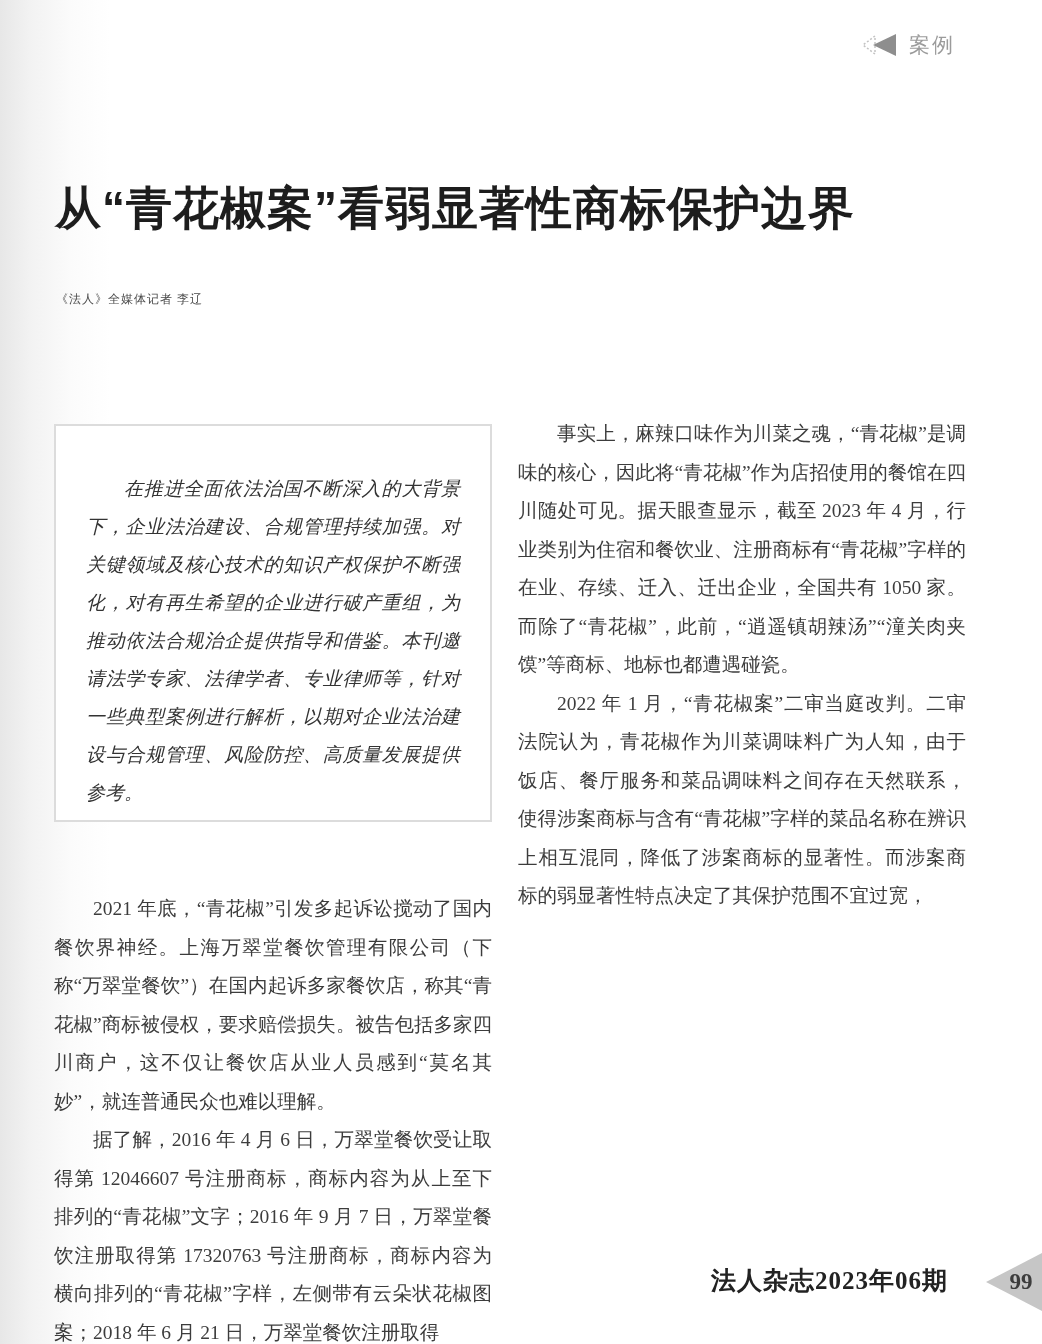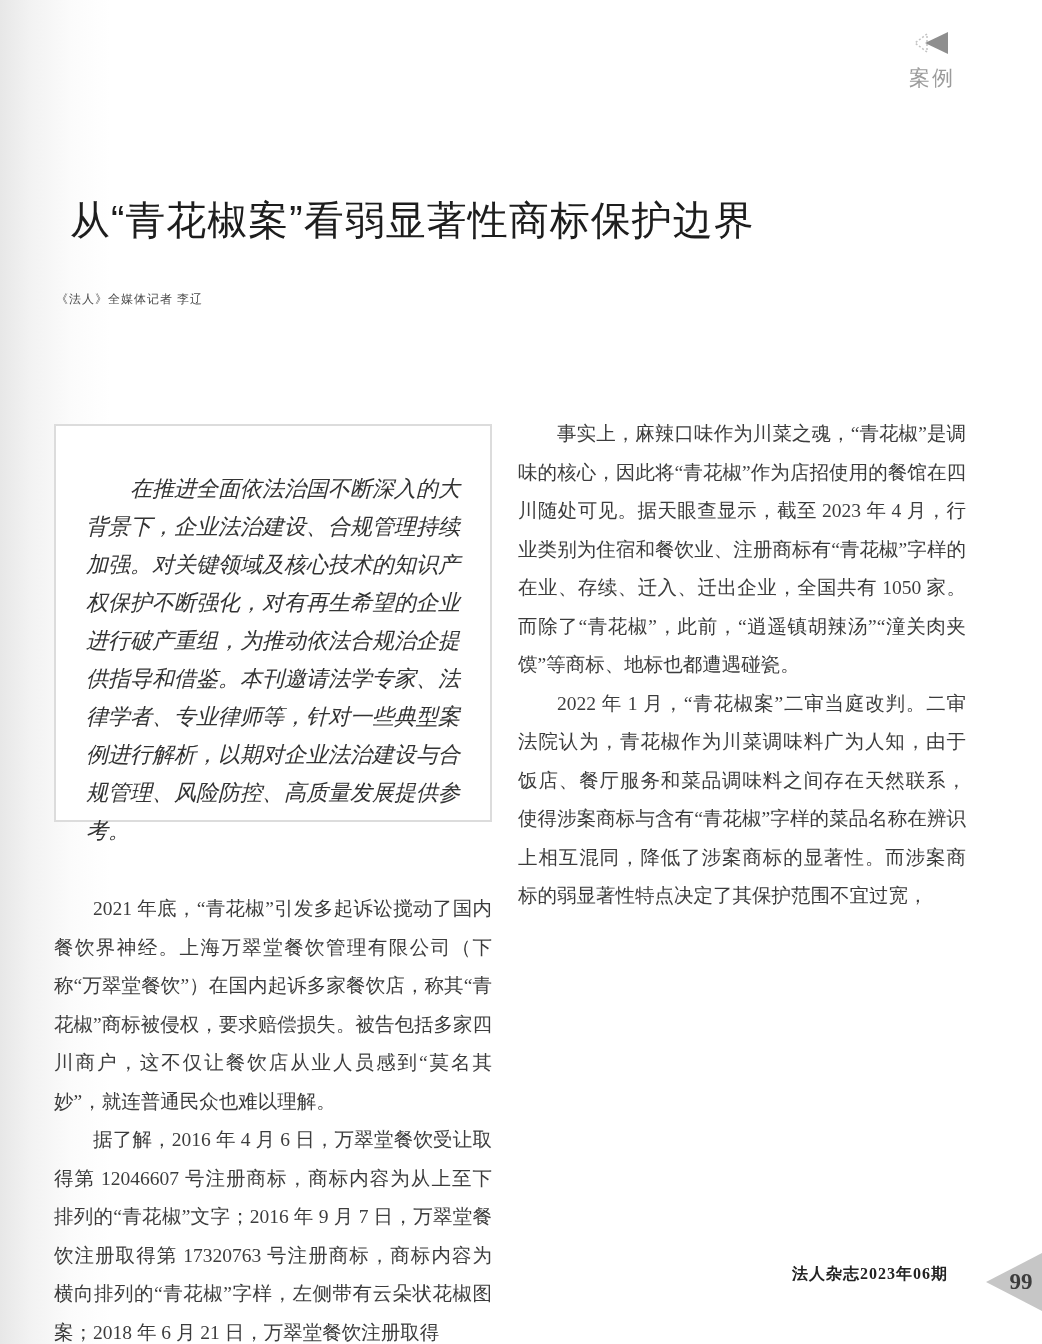--- a/index.html
+++ b/index.html
@@ -8,32 +8,32 @@
     width:1042px;height:1344px;
     overflow:hidden;
     background:
       linear-gradient(90deg, #e7e7e7 0px, #f2f2f2 30px, #fbfbfb 70px, #ffffff 110px);
     font-family:"Liberation Serif", serif;
     color:#3a3a3a;
   }
   
   .category{
     position:absolute; top:31px; right:87px;
-    display:flex; align-items:center; gap:9px;flex-direction:column;
+    display:flex; align-items:center; gap:9px;
   }
   .category .label{
     font-family:"Liberation Sans", sans-serif;
     font-size:21px; color:#9b9b9b; letter-spacing:2px;
   }
   
   .title{
     position:absolute; left:55px; top:180px; width:840px;
     font-family:"Liberation Sans", sans-serif;
-    font-size:40px; line-height:1.25; font-weight:400;
-    letter-spacing:1px; color:#1d1d1d; margin:15px;
+    font-size:46px; line-height:1.25; font-weight:700;
+    letter-spacing:1px; color:#1d1d1d; margin:0;
   }
   .byline{
     position:absolute; left:56px; top:291px;
     font-family:Liberation Serif, serif;
     font-size:12px; color:#4a4a4a; letter-spacing:1px;
   }
   
   .col-left{position:absolute; left:54px; top:424px; width:438px;}
   .col-right{position:absolute; left:518px; top:415px; width:448px;}
   .editor-box{
@@ -42,36 +42,36 @@
     border:2px solid #dcdcdc;
     background:#ffffff;
     padding:44px 30px 0 30px;
   }
   .editor-heading{
     font-family:"Liberation Sans", sans-serif;
     font-size:20px; font-weight:700; color:#222;
     text-indent:2em; margin:0 0 10px 0;
   }
   .editor-body{
-    font-size:22px; line-height:38px; color:#333;
+    font-size:19px; line-height:38px; color:#333;
     font-style:italic;
     text-align:justify; text-indent:2em; margin:0;
   }
   .body-text p{
     font-size:19.5px; line-height:38.5px;
     text-align:justify; text-indent:2em;
     margin:0; color:#3c3c3c;
   }
   .body-text p.no-indent{text-indent:0;}
   .col-left .body-text{margin-top:68px;}
   
   .footer-journal{
     position:absolute; top:1264px; right:94px;
     font-family:"Liberation Serif", serif;
-    font-size:16px; font-weight:700; color:#222; letter-spacing:1px;
+    font-size:25px; font-weight:700; color:#222; letter-spacing:1px;
   }
   .footer-tri{
     position:absolute; top:1253px; right:0;
     width:56px; height:58px;
     background:#c6c6c6;
     clip-path:polygon(0 50%, 100% 0, 100% 100%);
     display:flex; align-items:center; justify-content:center;
   }
   .footer-tri .pagenum{
     font-family:"Liberation Serif", serif;

